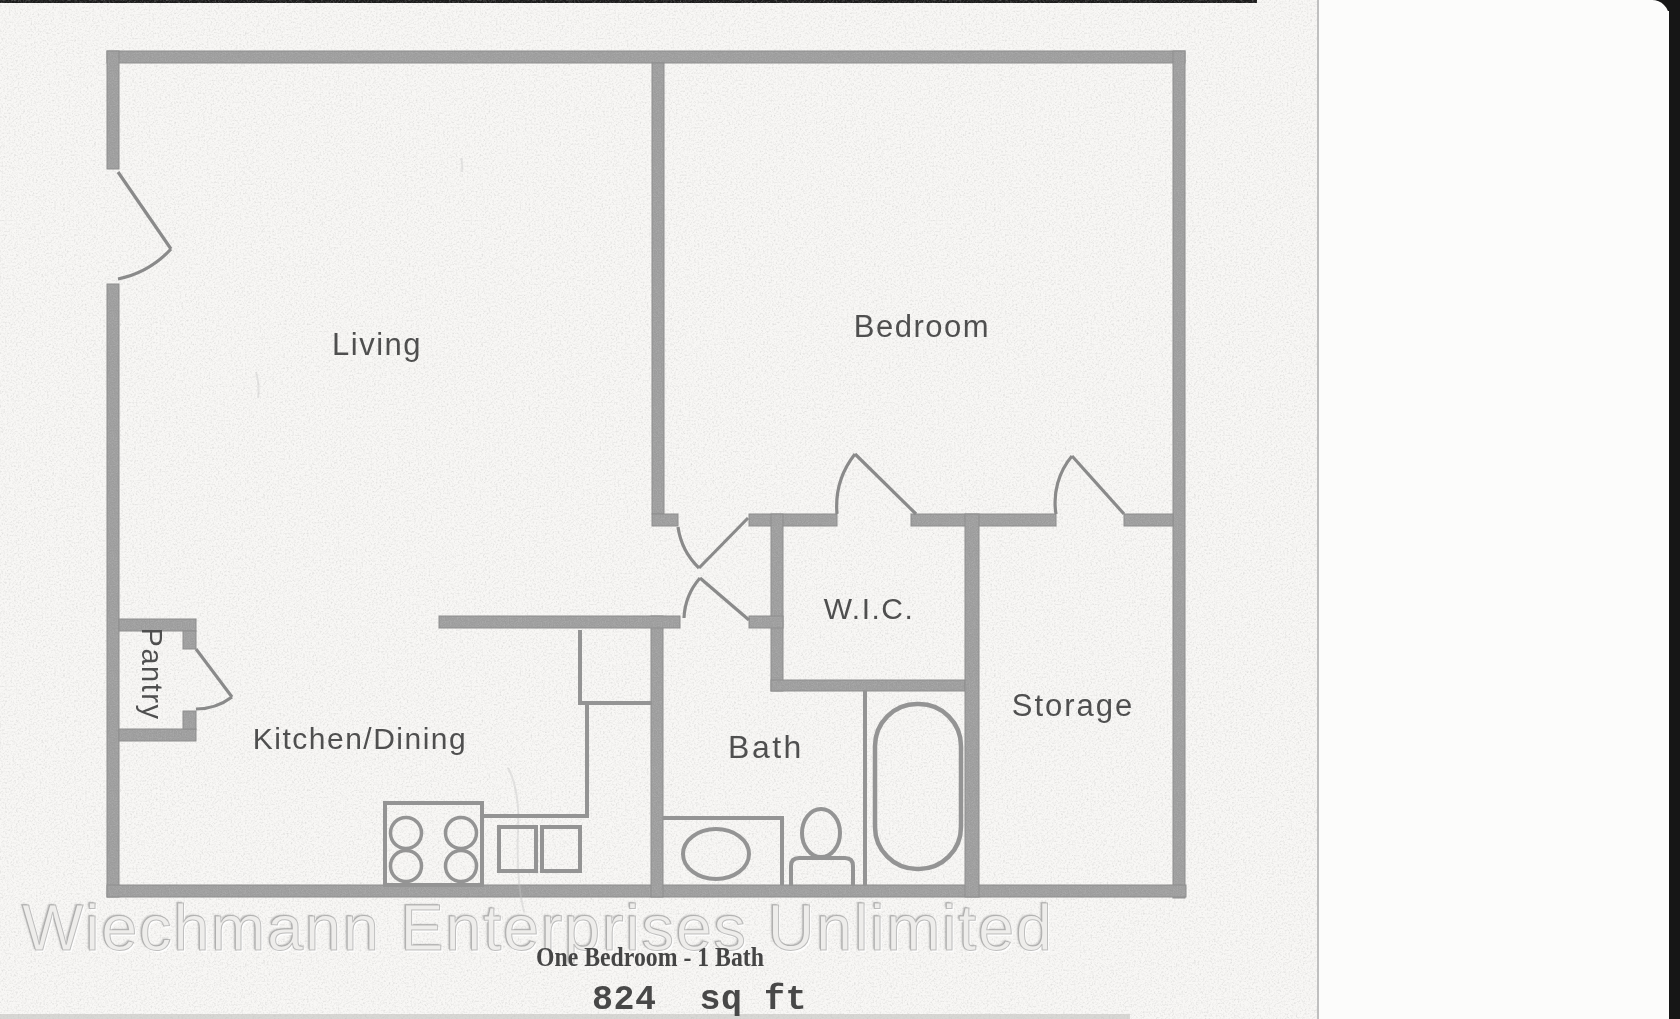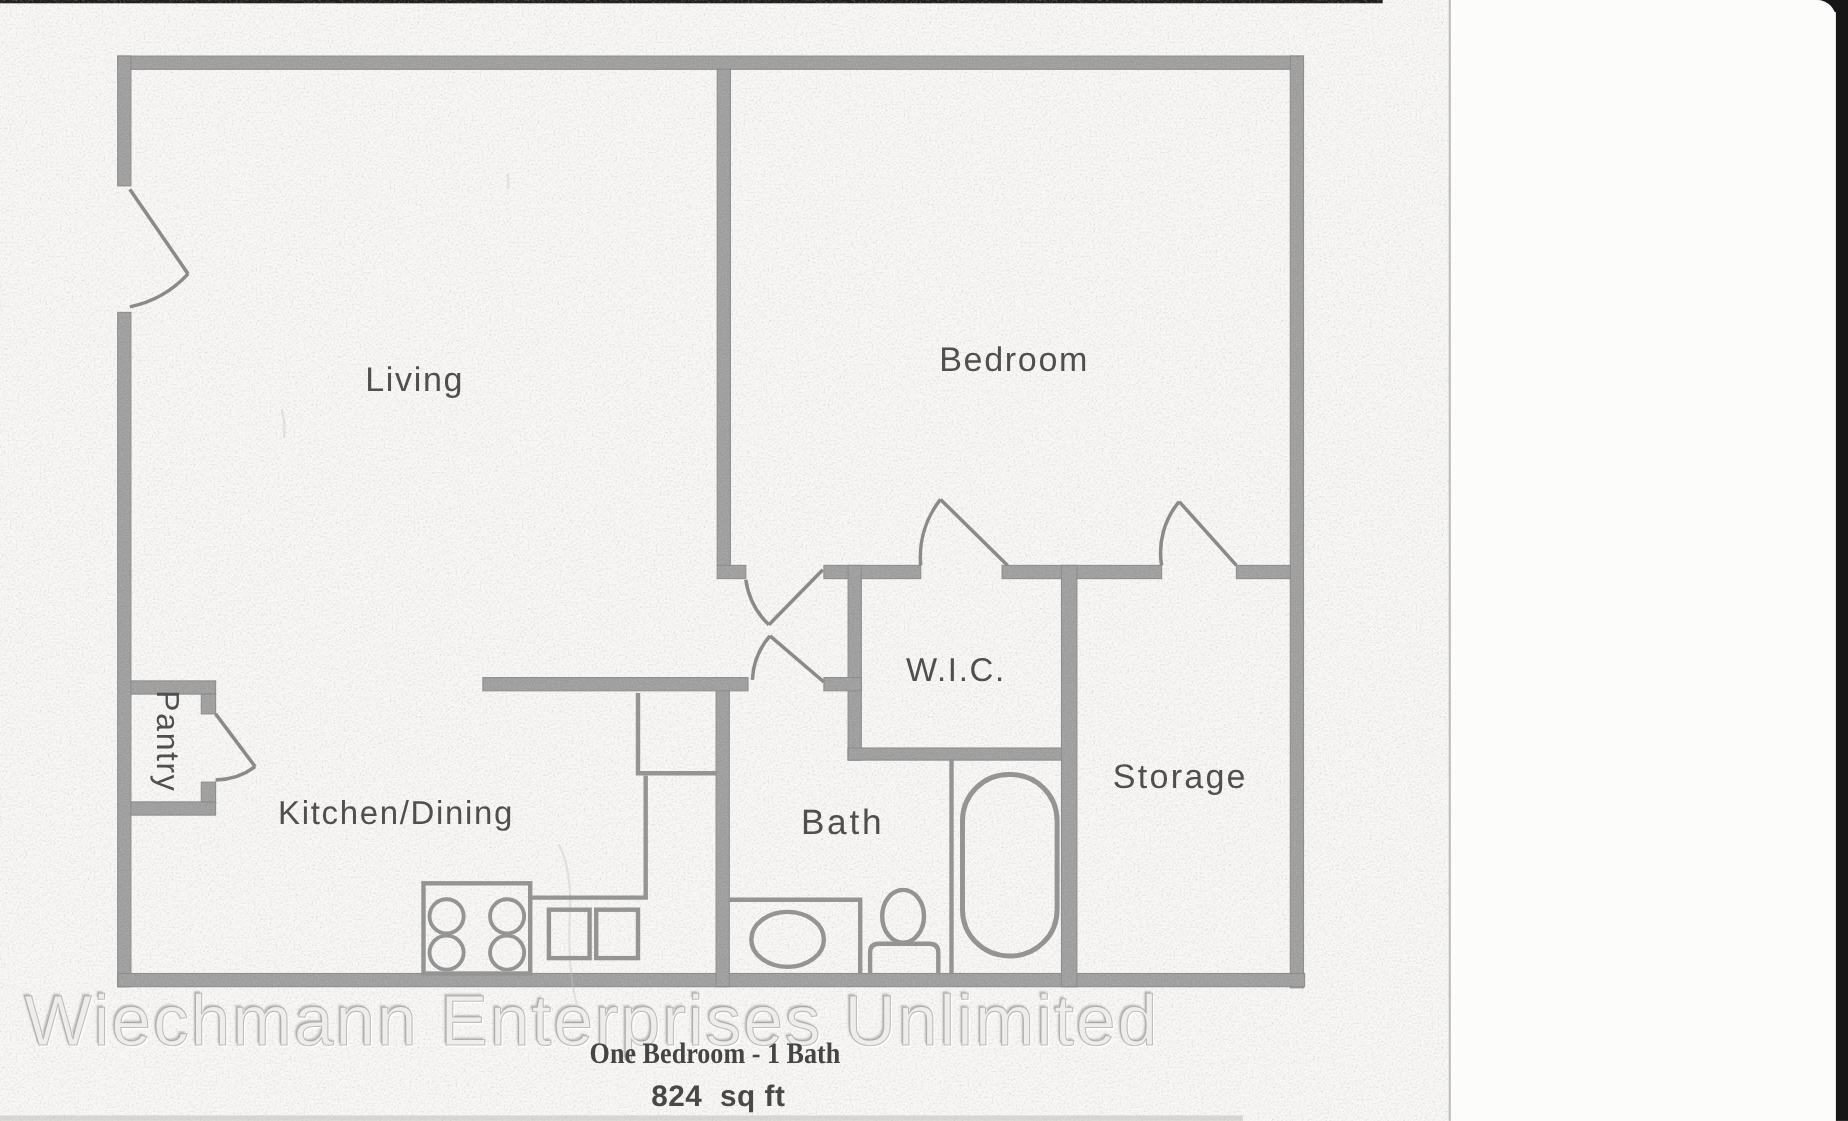--- a/index.html
+++ b/index.html
@@ -163,15 +163,15 @@
 
 <div class="abs" style="left:22px;top:895px;font-size:65px;line-height:1;color:#eeedeb;
      white-space:nowrap; letter-spacing:1.7px;
      -webkit-text-stroke:1px rgba(125,125,125,0.45);
      text-shadow:1.5px 1.5px 1px rgba(255,255,255,.9), -1.5px -1.5px 1.5px rgba(150,150,150,.55);">Wiechmann Enterprises Unlimited</div>
 
 <div class="abs" style="left:536px;top:944px;font-size:27px;line-height:1;white-space:nowrap;
      font-family:'Liberation Serif',serif;font-weight:bold;color:#454545;
      transform:scaleX(0.88); transform-origin:0 0;filter:blur(0.4px);">One Bedroom - 1 Bath</div>
 
-<div class="abs" style="left:592px;top:983px;font-size:27px;line-height:1;white-space:nowrap;
-     font-family:Liberation Sans, sans-serif;font-weight:bold;color:#484848;
+<div class="abs" style="left:592px;top:983px;font-size:35px;line-height:1;white-space:nowrap;
+     font-family:Liberation Mono, monospace;font-weight:bold;color:#484848;
      letter-spacing:0.5px;filter:blur(0.4px);">824&nbsp; sq ft</div>
 
 </body></html>

